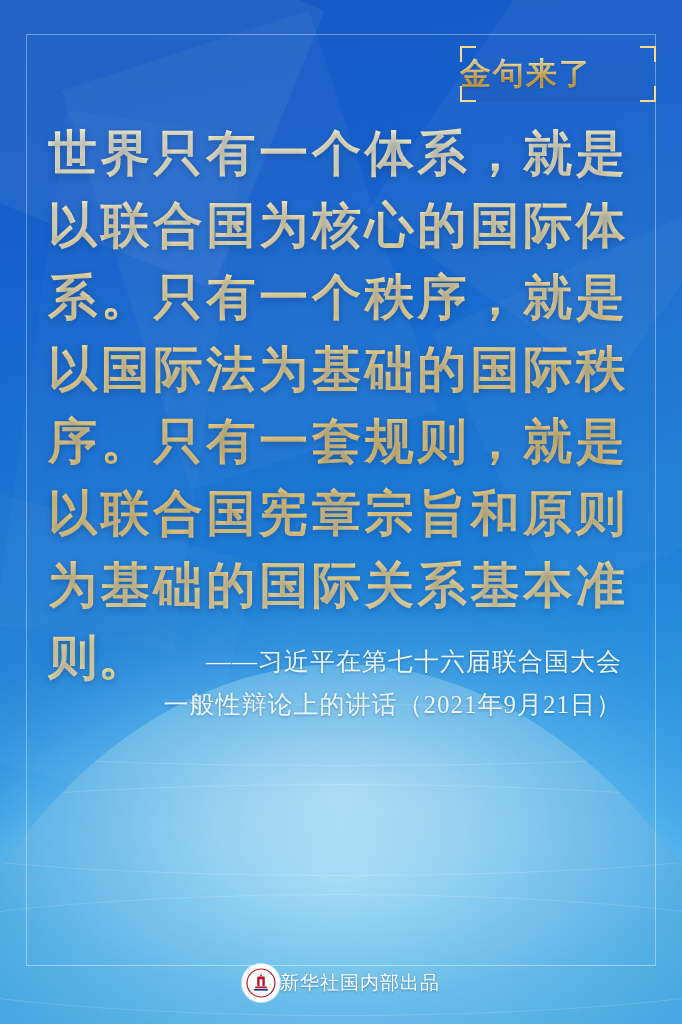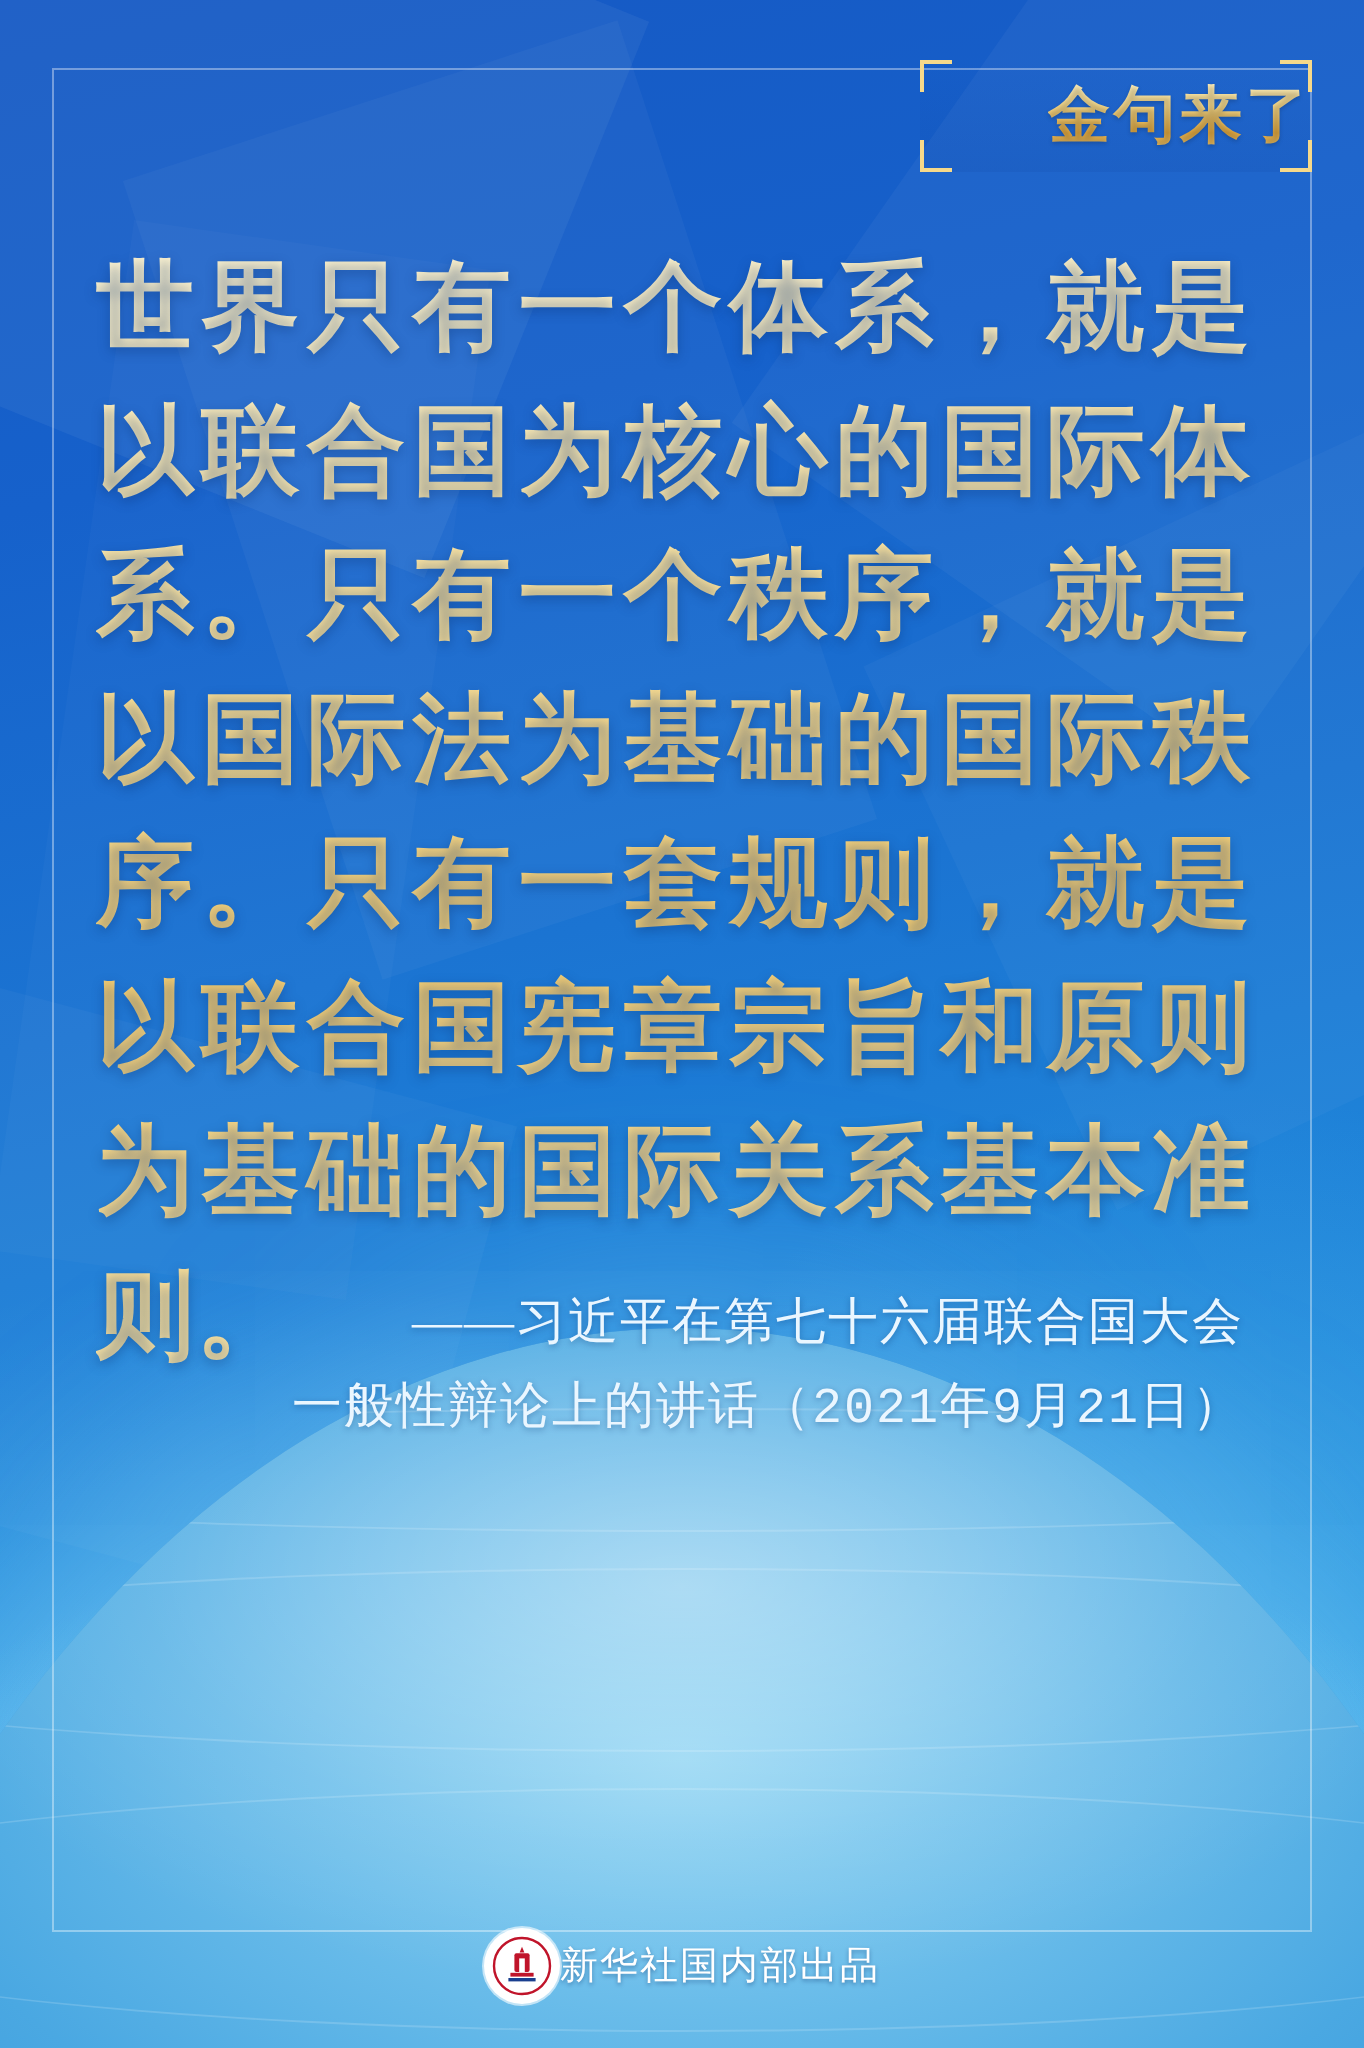--- a/index.html
+++ b/index.html
@@ -97,27 +97,27 @@
     top: 34px;
     right: 26px;
     bottom: 58px;
     border: 1px solid rgba(255,255,255,0.38);
     pointer-events: none;
   }
 
   
   .logo-badge {
     position: absolute;
-    top: 30px;
+    top: 46px;
     right: 26px;
     width: 196px;
     height: 56px;
     display: flex;
     align-items: center;
-    justify-content: flex-end;
+    justify-content: flex-start;
     background: linear-gradient(180deg, rgba(12,60,150,0.0) 0%, rgba(12,60,150,0.12) 100%);
   }
   .logo-badge .corner {
     position: absolute;
     width: 14px;
     height: 14px;
     border-color: #f6d98a;
     border-style: solid;
     border-width: 0;
   }
@@ -165,21 +165,21 @@
     right: 60px;
     top: 640px;
     color: #eaf6ff;
     font-family: "Liberation Serif", "DejaVu Serif", serif;
     font-size: 25px;
     line-height: 1.72;
     letter-spacing: 1px;
     text-align: right;
     text-shadow: 0 1px 3px rgba(6,40,100,0.35);
   }
-  .attribution .line2 { padding-left: 10px; font-family: Liberation Mono, monospace; }
+  .attribution .line2 { padding-left: 10px; }
 
   
   .footer {
     position: absolute;
     left: 0;
     right: 0;
     bottom: 22px;
     display: flex;
     align-items: center;
     justify-content: center;

